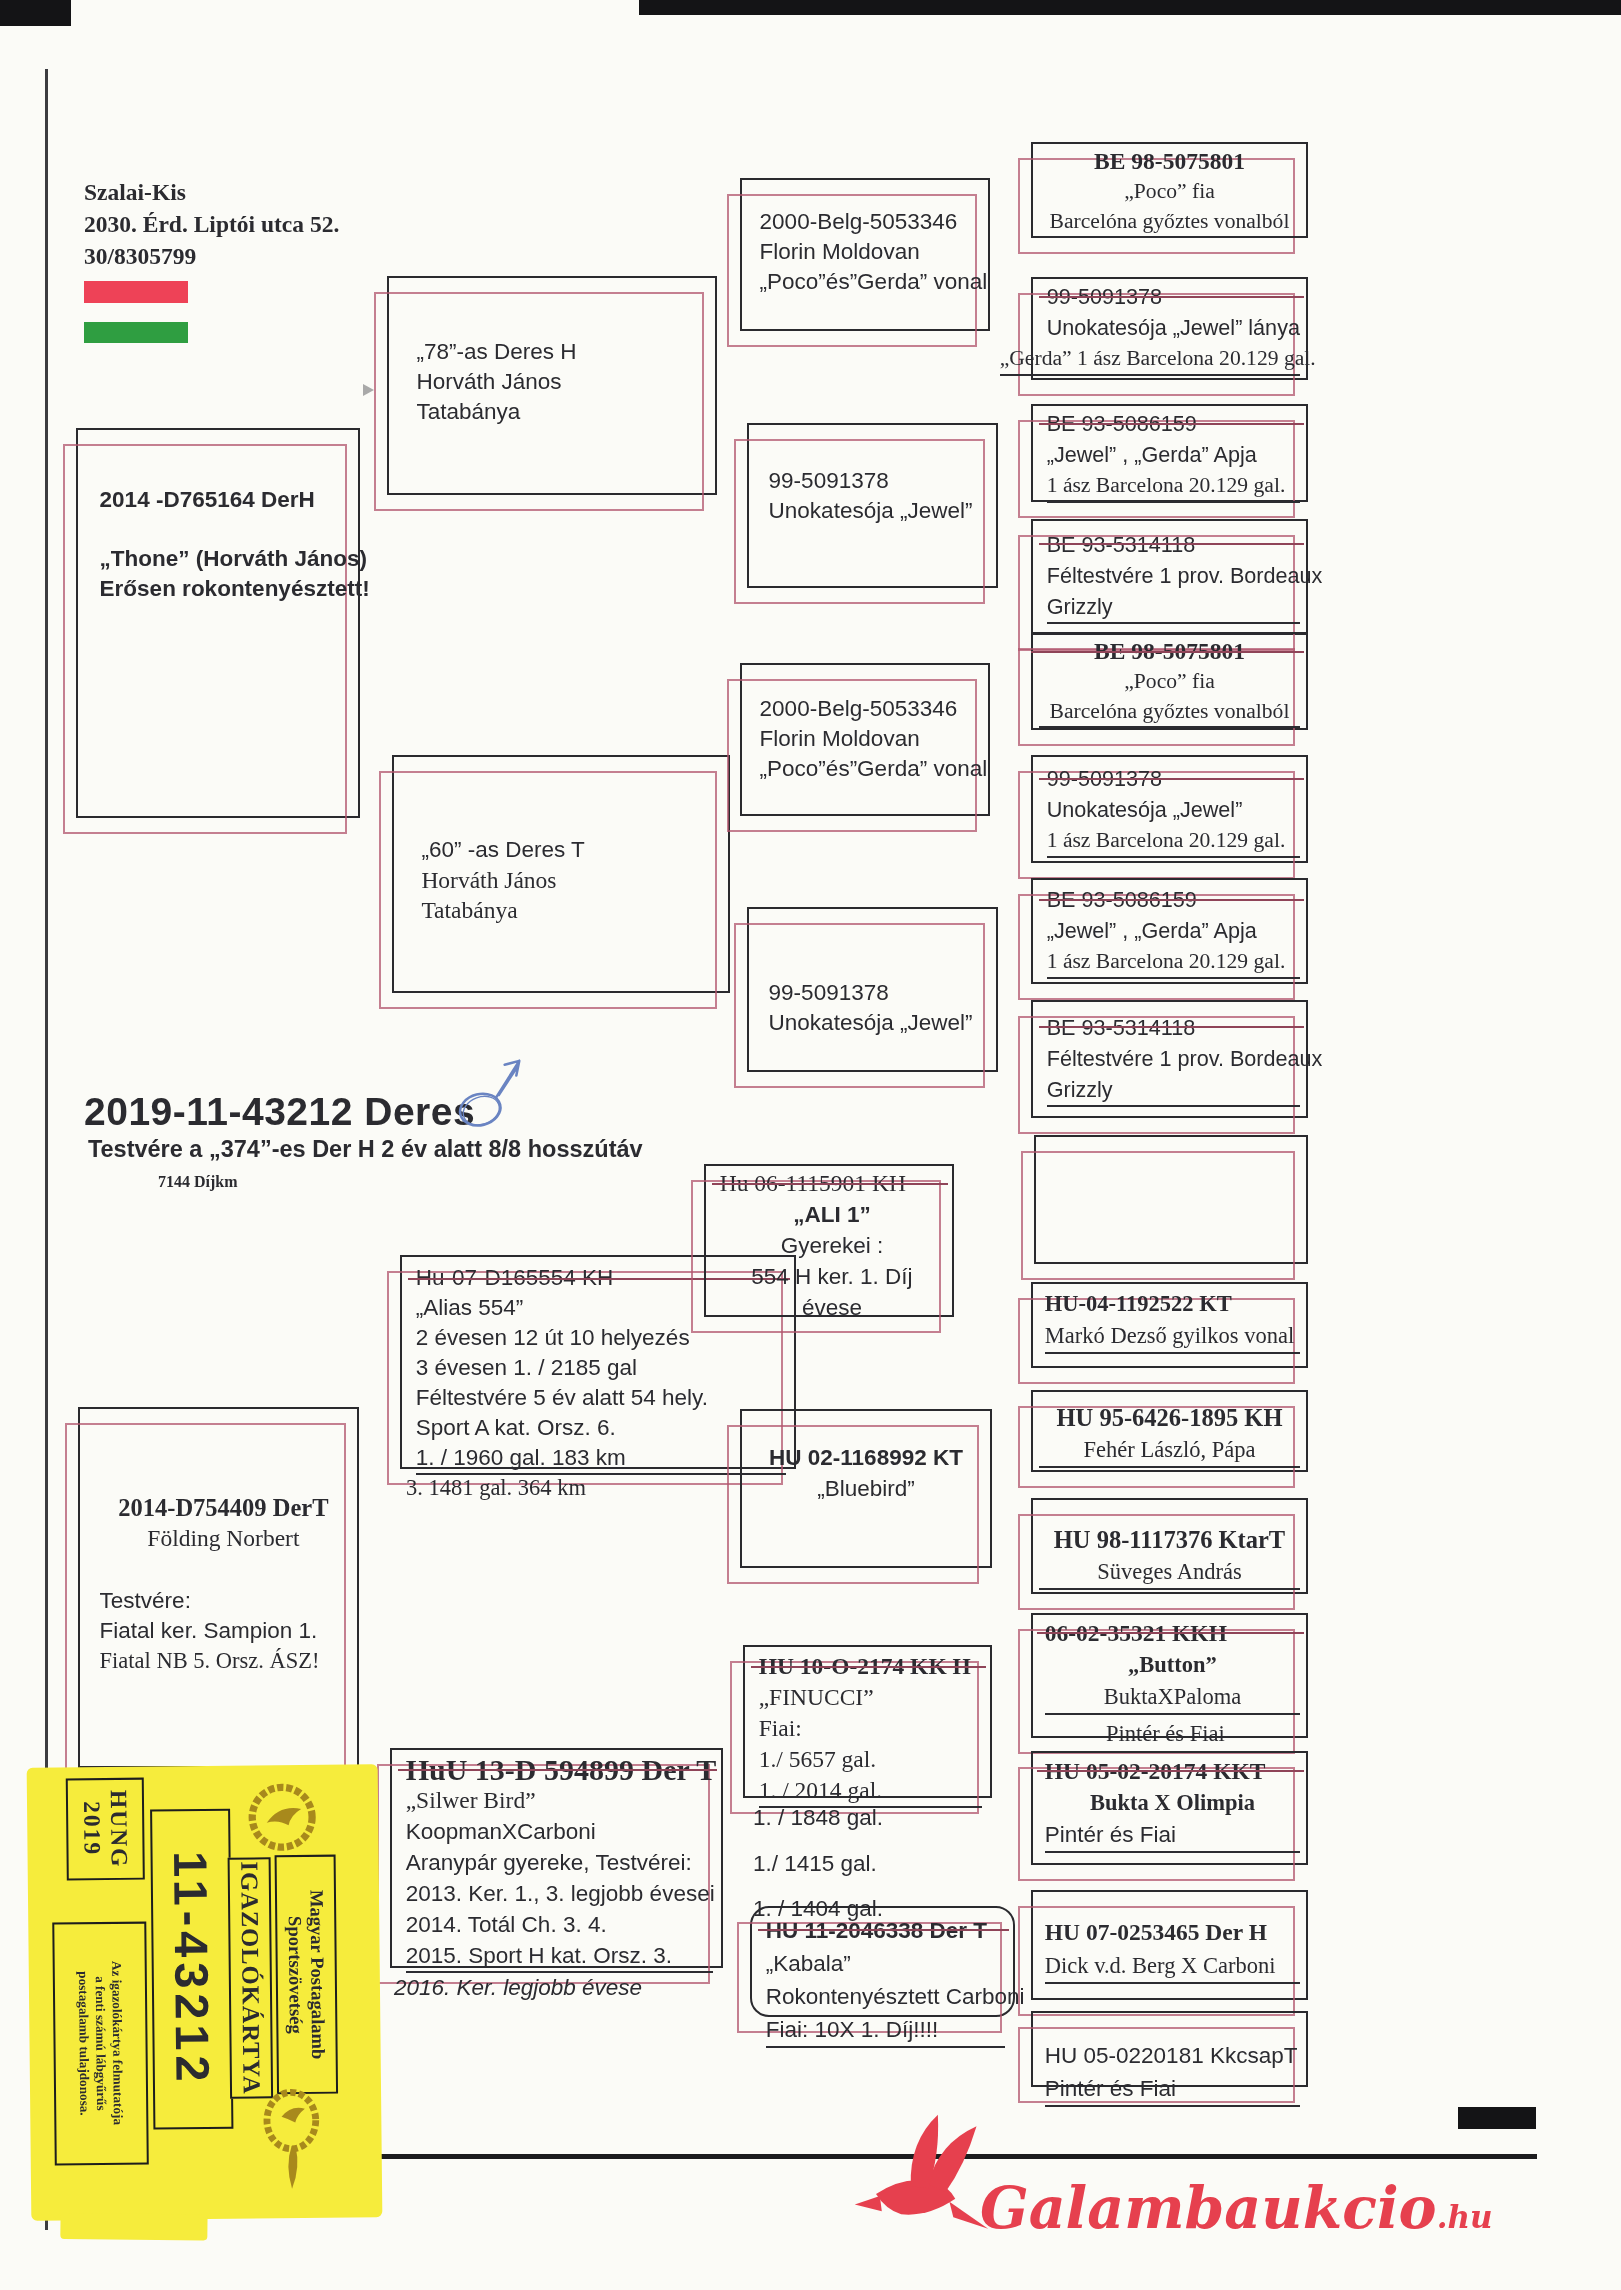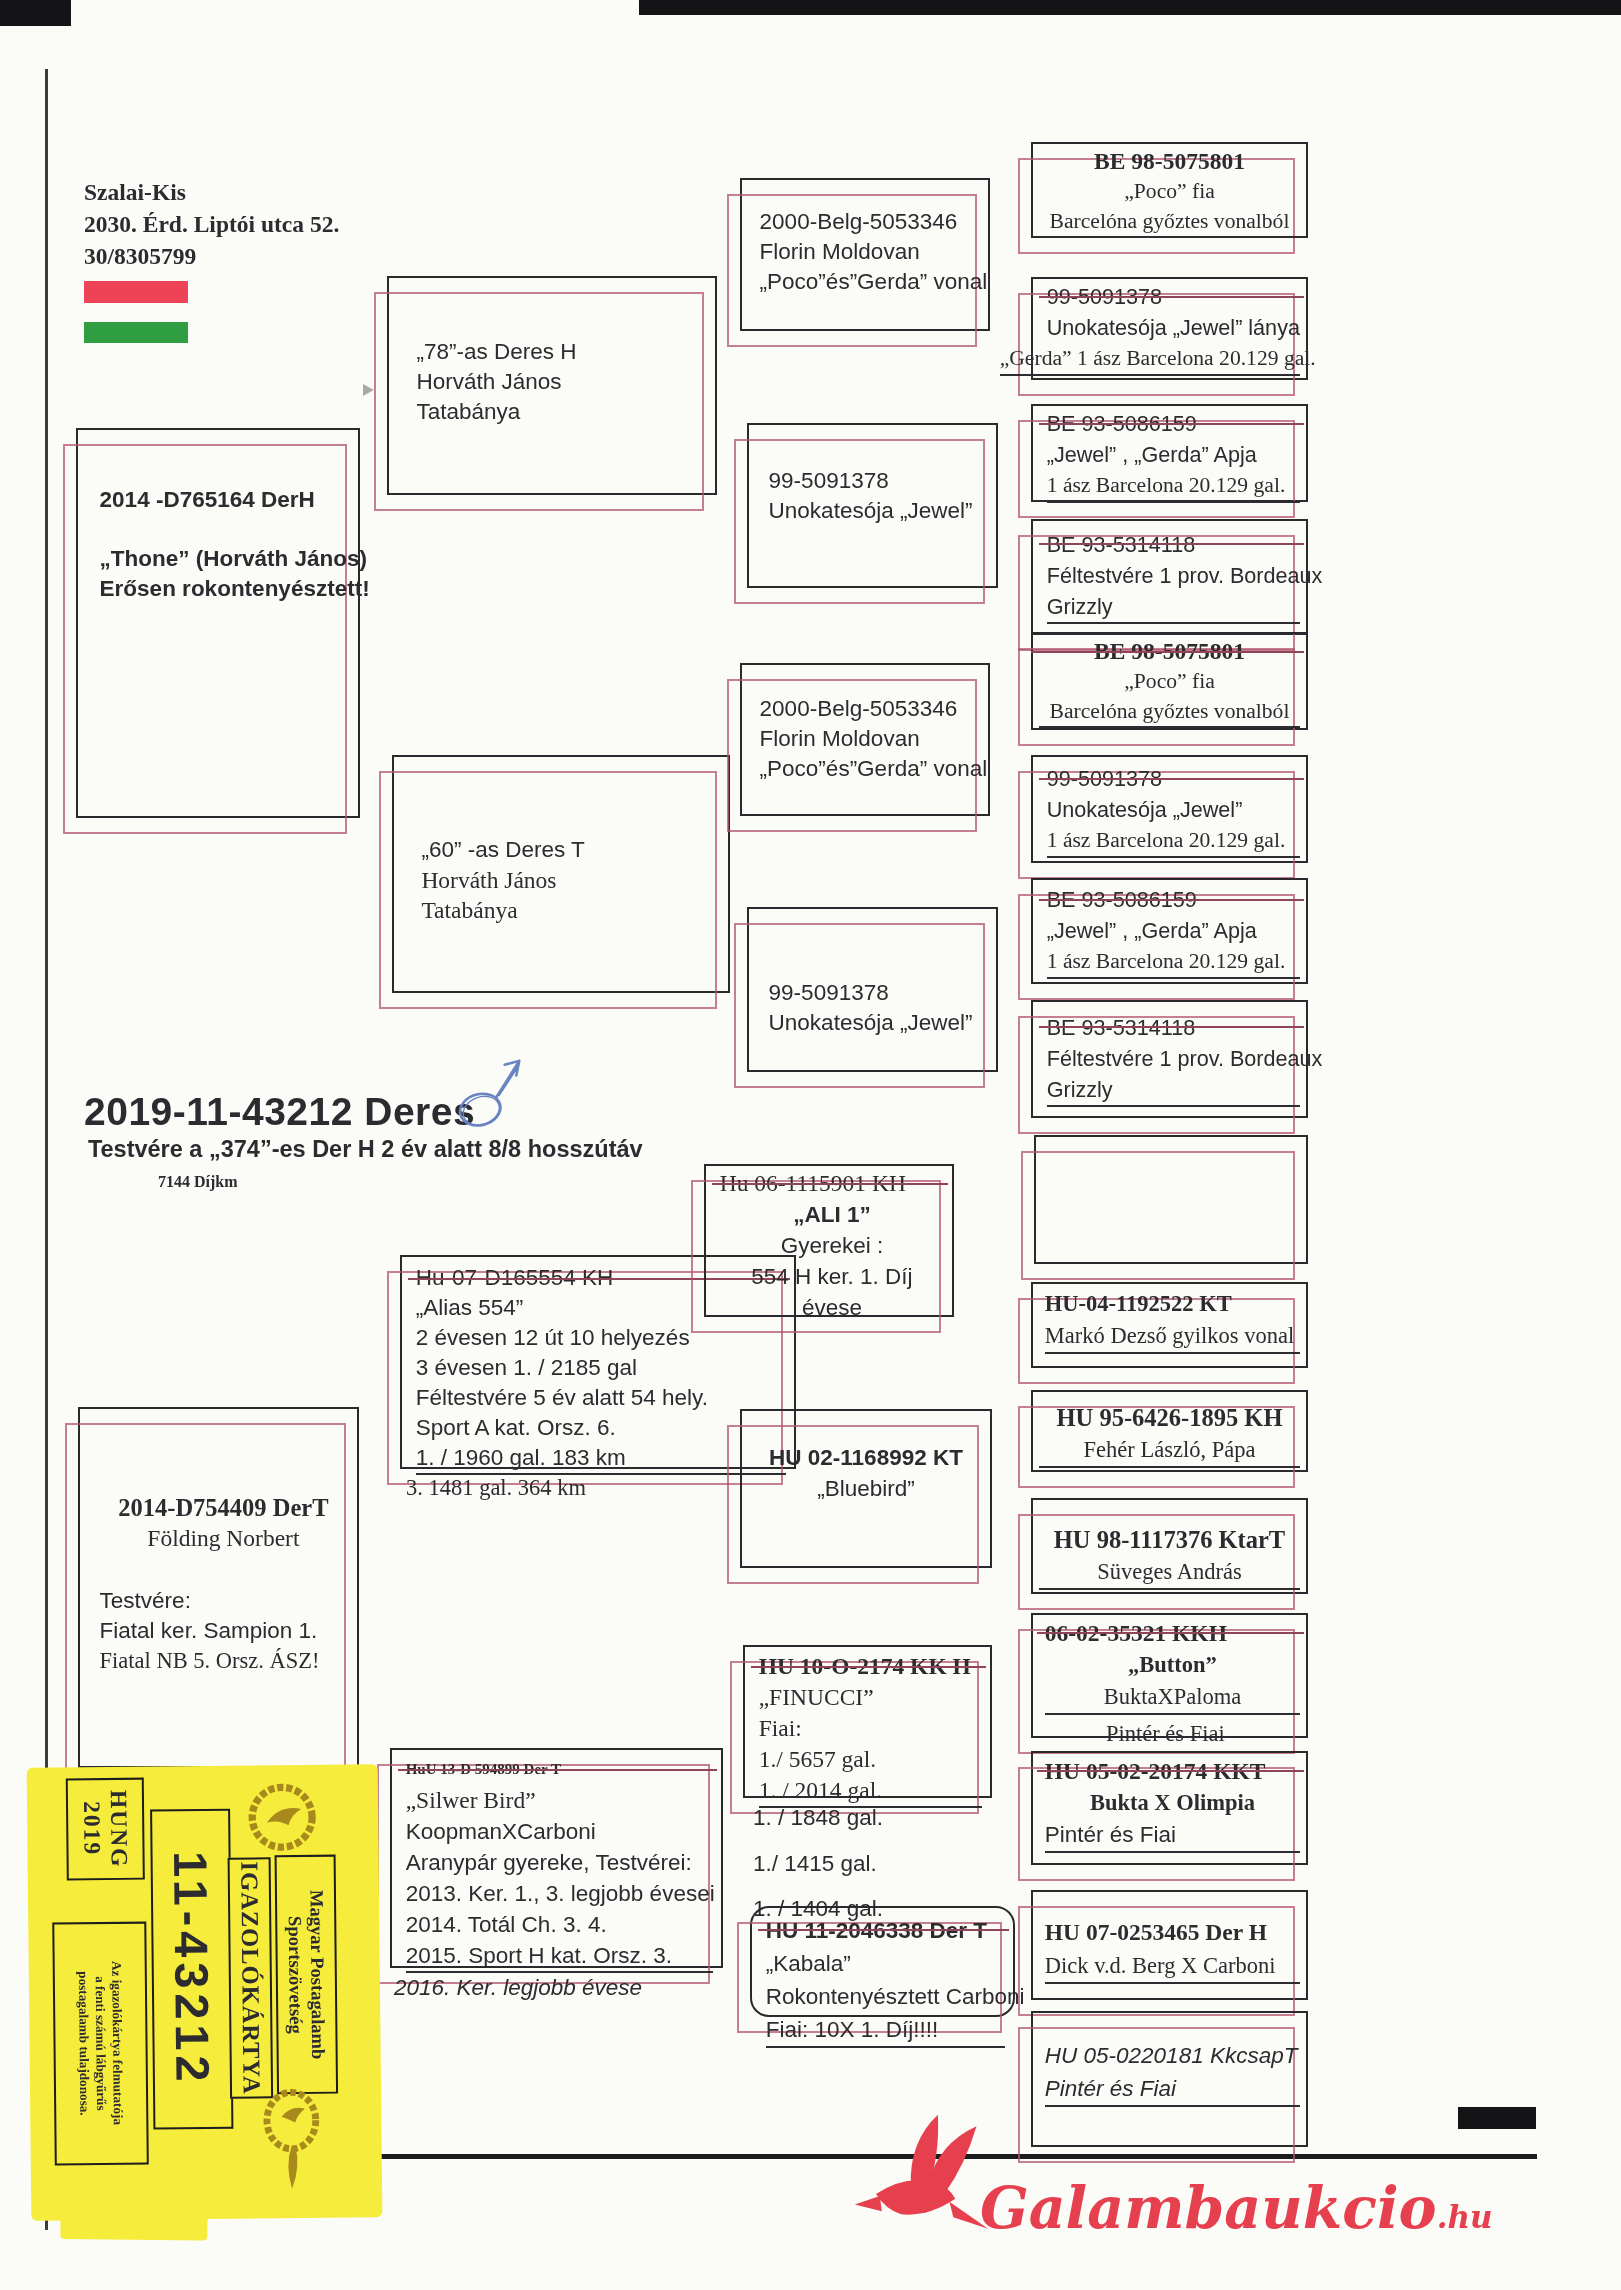--- a/index.html
+++ b/index.html
@@ -75,21 +75,21 @@
     <div class="ln">„Alias 554”</div>
     <div class="ln">2 évesen 12 út 10 helyezés</div>
     <div class="ln">3 évesen 1. / 2185 gal</div>
     <div class="ln">Féltestvére 5 év alatt 54 hely.</div>
     <div class="ln">Sport A kat. Orsz. 6.</div>
     <div class="ln u">1. / 1960 gal. 183 km</div>
   </div>
   <div class="after-ln sf" style="left:406px;top:1475px;">3. 1481 gal. 364 km</div>
 
   <div class="bx" style="left:390px;top:1748px;width:333px;height:220px;padding:3.9px 7.8px 0 13.7px;line-height:31px;">
-    <div class="ln sf bold x" style="font-size:15px;">HuU 13-D 594899 Der T</div>
+    <div class="ln sf bold x" style="font-size:30px;">HuU 13-D 594899 Der T</div>
     <div class="ln sf" style="font-size:23.5px;">„Silwer Bird”</div>
     <div class="ln">KoopmanXCarboni</div>
     <div class="ln">Aranypár gyereke, Testvérei:</div>
     <div class="ln">2013. Ker. 1., 3. legjobb évesei</div>
     <div class="ln">2014. Totál Ch. 3. 4.</div>
     <div class="ln u">2015. Sport H kat. Orsz. 3.</div>
   </div>
   <div class="after-ln" style="left:394px;top:1975px;font-style:italic;">2016. Ker. legjobb évese</div>
 
   <div class="bx" style="left:740px;top:178px;width:250px;height:153px;padding:27.4px 7.8px 0 17.6px;">
@@ -199,21 +199,21 @@
   <div class="after-ln sf" style="left:1106px;top:1721px;">Pintér és Fiai</div>
   <div class="bx" style="left:1031px;top:1751px;width:277px;height:114px;padding:2px 5.9px 0 11.8px;font-size:22.5px;line-height:32px;">
     <div class="ln sf bold x" style="font-size:23.5px;">HU 05-02-20174 KKT</div>
     <div class="ln sf bold ctr">Bukta X Olimpia</div>
     <div class="ln u">Pintér és Fiai</div>
   </div>
   <div class="bx" style="left:1031px;top:1890px;width:277px;height:110px;padding:23.5px 5.9px 0 11.8px;font-size:22.5px;line-height:33px;">
     <div class="ln sf bold" style="font-size:23.5px;">HU  07-0253465 Der H</div>
     <div class="ln sf u">Dick v.d. Berg X Carboni</div>
   </div>
-  <div class="bx" style="left:1031px;top:2011px;width:277px;height:136px;padding:25.5px 5.9px 0 11.8px;font-size:22.5px;line-height:33px;font-style:italic;">
+  <div class="bx" style="left:1031px;top:2011px;width:277px;height:76px;padding:25.5px 5.9px 0 11.8px;font-size:22.5px;line-height:33px;">
     <div class="ln">HU 05-0220181 KkcsapT</div>
     <div class="ln u">Pintér és Fiai</div>
   </div>
 
   <div style="position:absolute;left:84px;top:1090px;">
     <div class="ln bold" style="font-size:39px;line-height:43px;letter-spacing:0.5px;">2019-11-43212 Deres</div>
     <div class="ln bold" style="font-size:23.5px;line-height:33px;margin-left:3.9px;">Testvére a „374”-es Der H 2 év alatt 8/8 hosszútáv</div>
     <div class="ln sf bold" style="font-size:16px;line-height:31px;margin-left:74px;">7144 Díjkm</div>
   </div>
   <span style="position:absolute;left:453px;top:1047px;">

